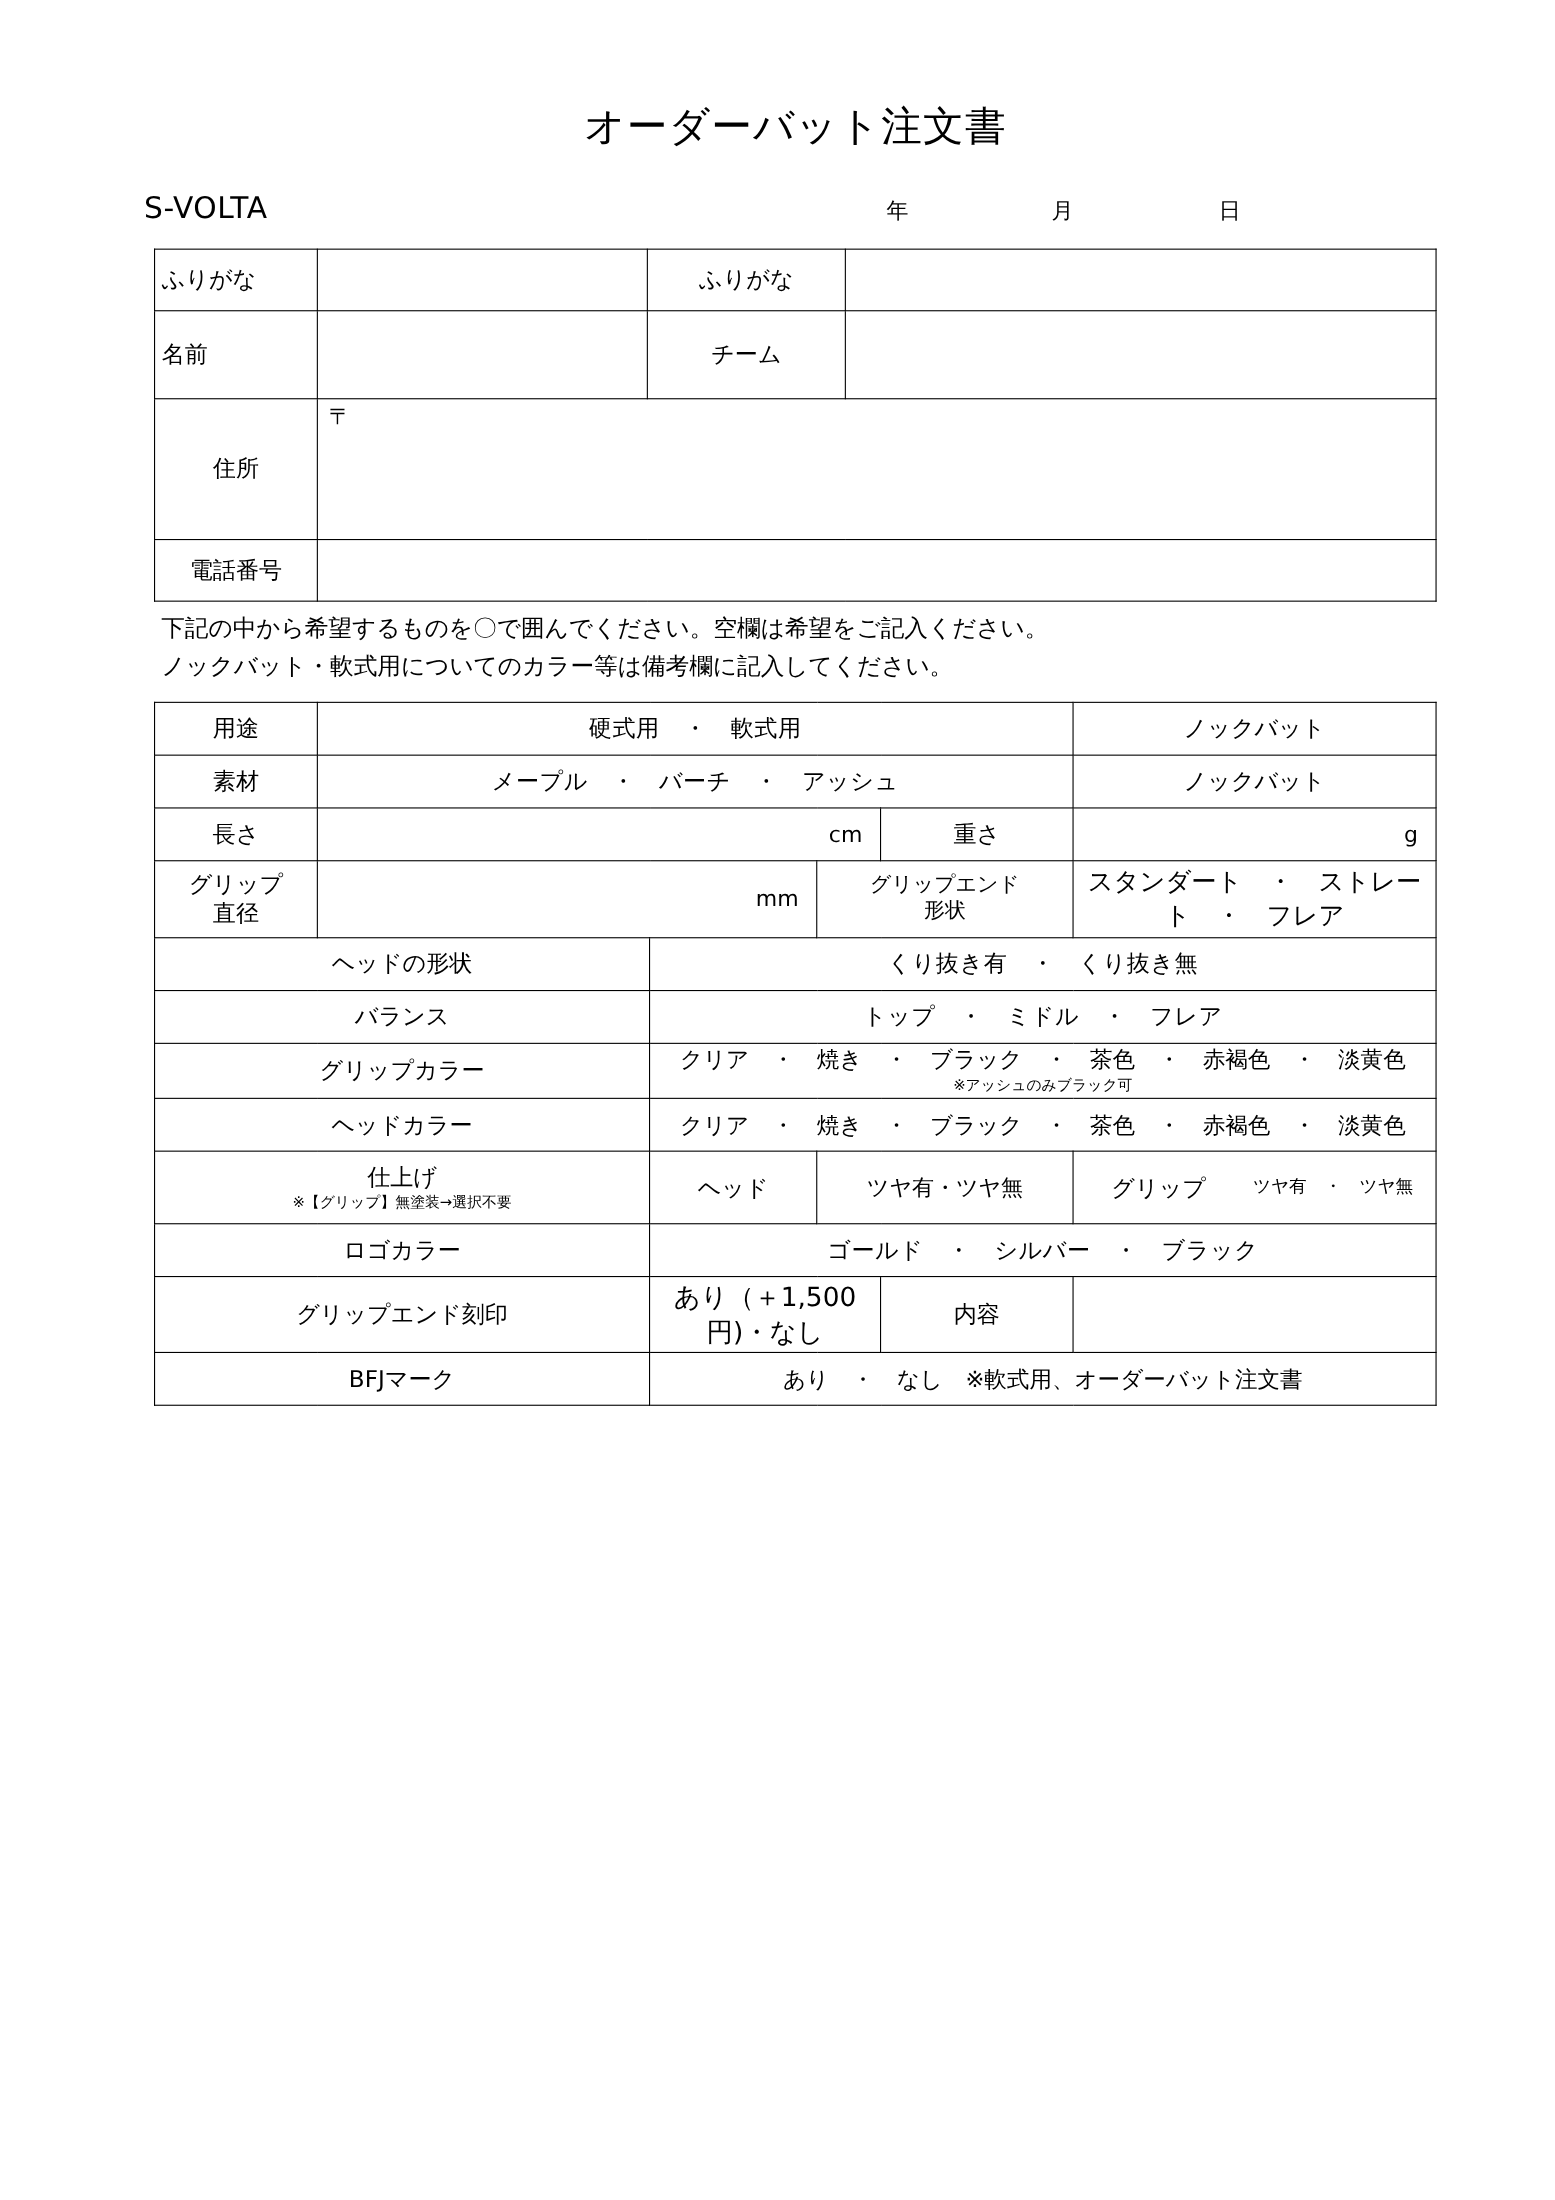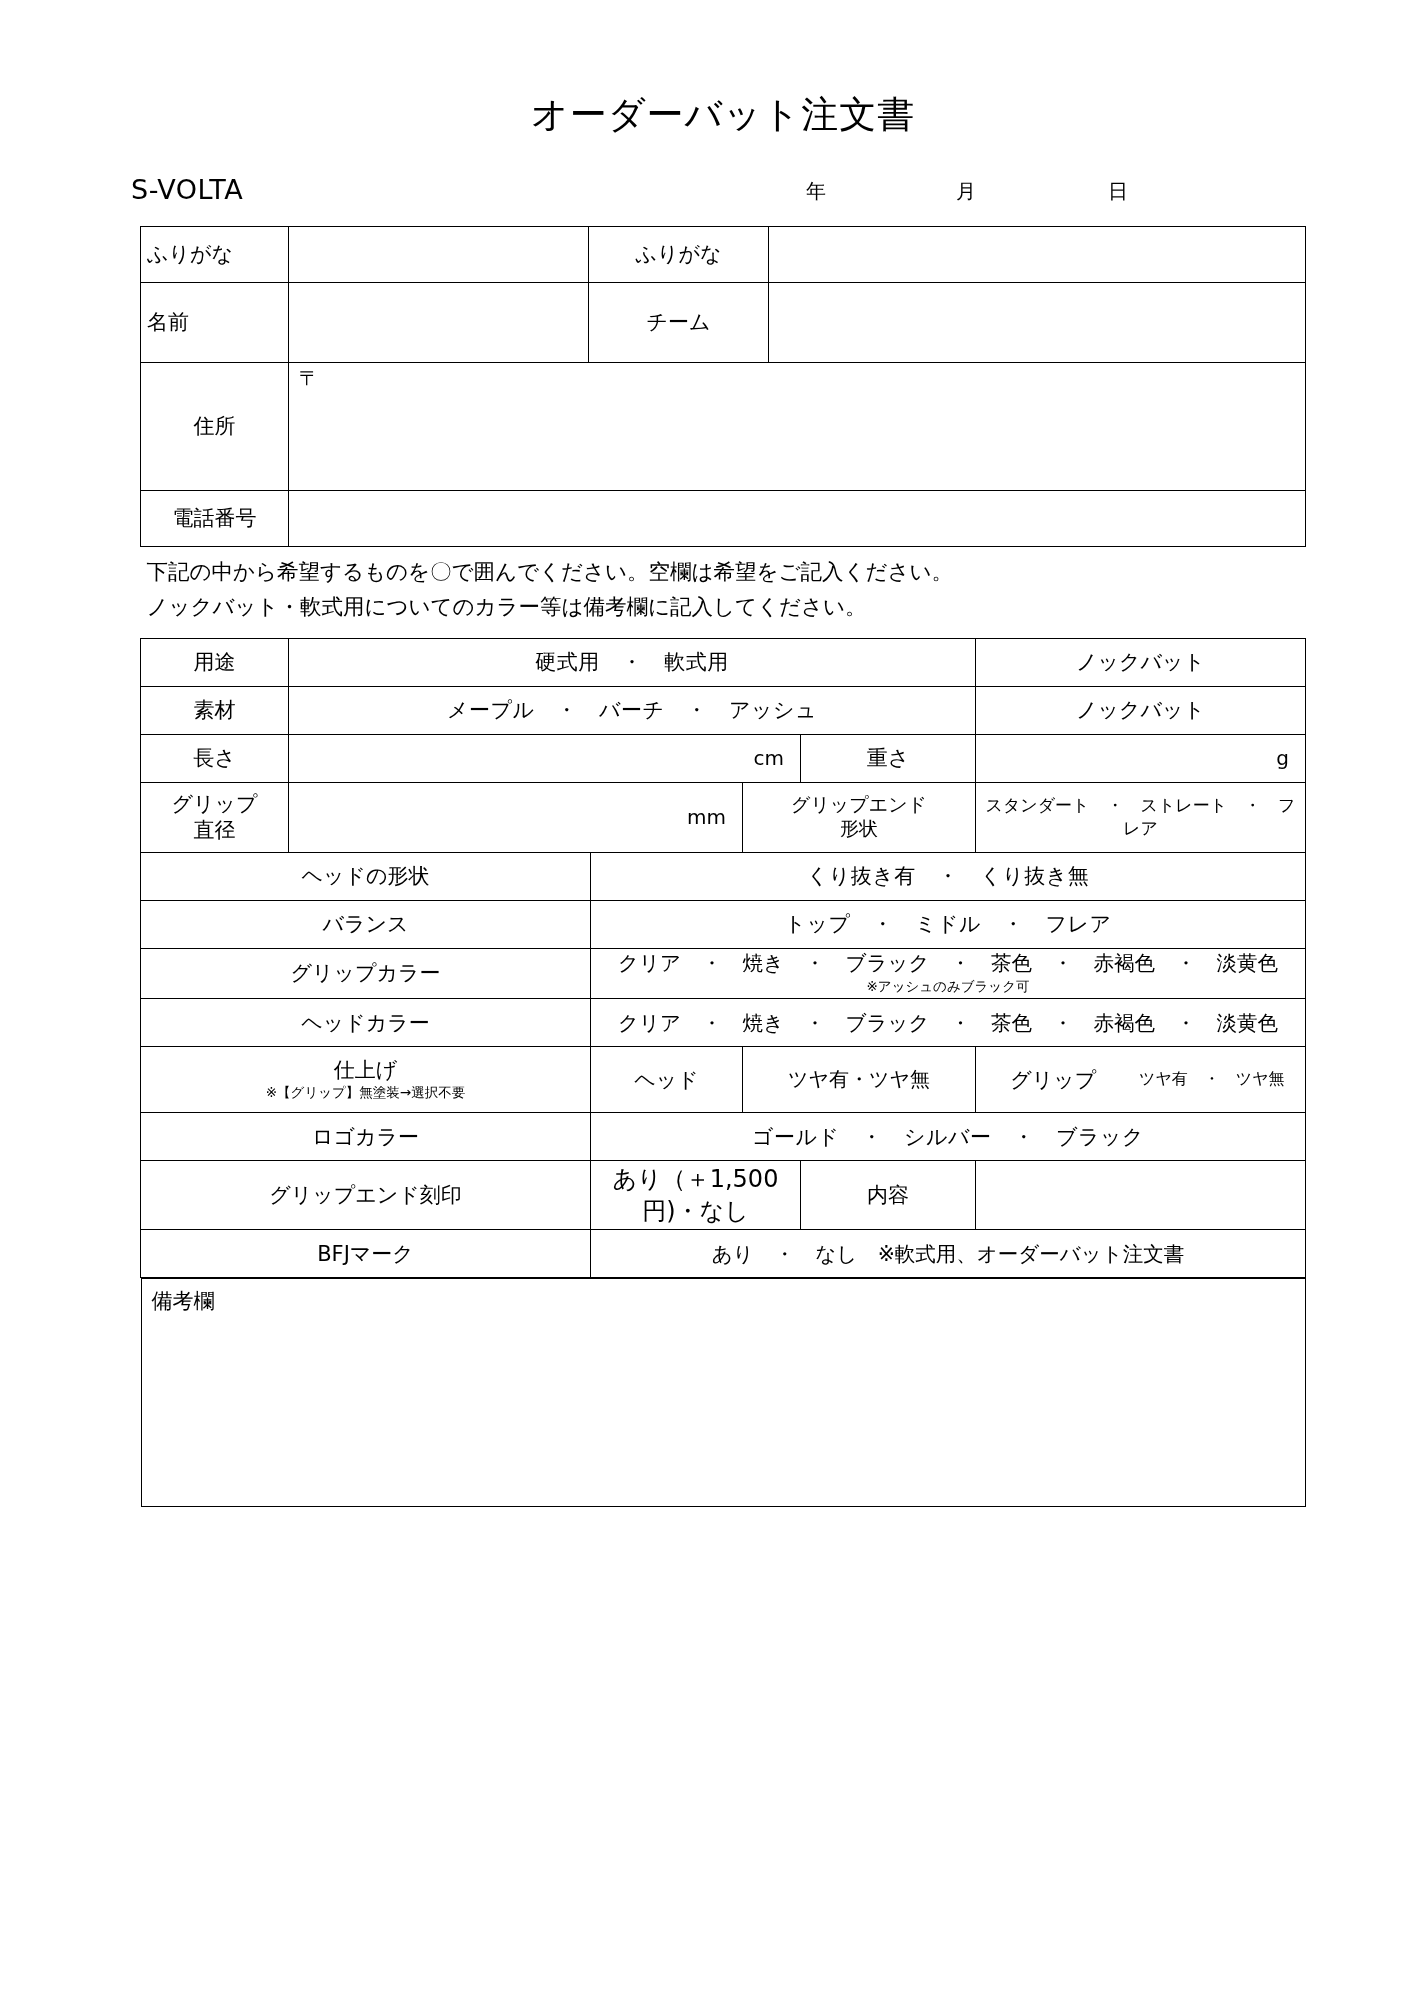--- a/index.html
+++ b/index.html
@@ -235,21 +235,21 @@
           <span class="stack">グリップ</span>
           <span class="stack">直径</span>
         </td>
         <td colspan="2">
           <span class="unit-right">mm</span>
         </td>
         <td colspan="2" class="c">
           <span class="stack" style="font-size:19px">グリップエンド</span>
           <span class="stack" style="font-size:19px">形状</span>
         </td>
-        <td class="c" style="font-size:17px">スタンダート　・　ストレート　・　フレア</td>
+        <td class="c" style="font-size:23px">スタンダート　・　ストレート　・　フレア</td>
       </tr>
 
       <tr class="row-tall">
         <td class="c" colspan="2">ヘッドの形状</td>
         <td class="c opt" colspan="4">くり抜き有　・　くり抜き無</td>
       </tr>
 
       <tr class="row-tall">
         <td class="c" colspan="2">バランス</td>
         <td class="c opt" colspan="4">トップ　・　ミドル　・　フレア</td>
@@ -300,23 +300,14 @@
       </tr>
 
       <tr class="row-tall">
         <td class="c" colspan="2">BFJマーク</td>
         <td class="c" colspan="4" style="font-size:20.5px">あり　・　なし　※軟式用、オーダーバット注文書</td>
       </tr>
 
     </tbody>
   </table>
 
-  <table class="form" id="tbl-remarks">
-    <tbody>
-      <tr>
-        <td>
-          <span>備考欄</span>
-        </td>
-      </tr>
-    </tbody>
-  </table>
 
 </div>
 
 </body></html>

